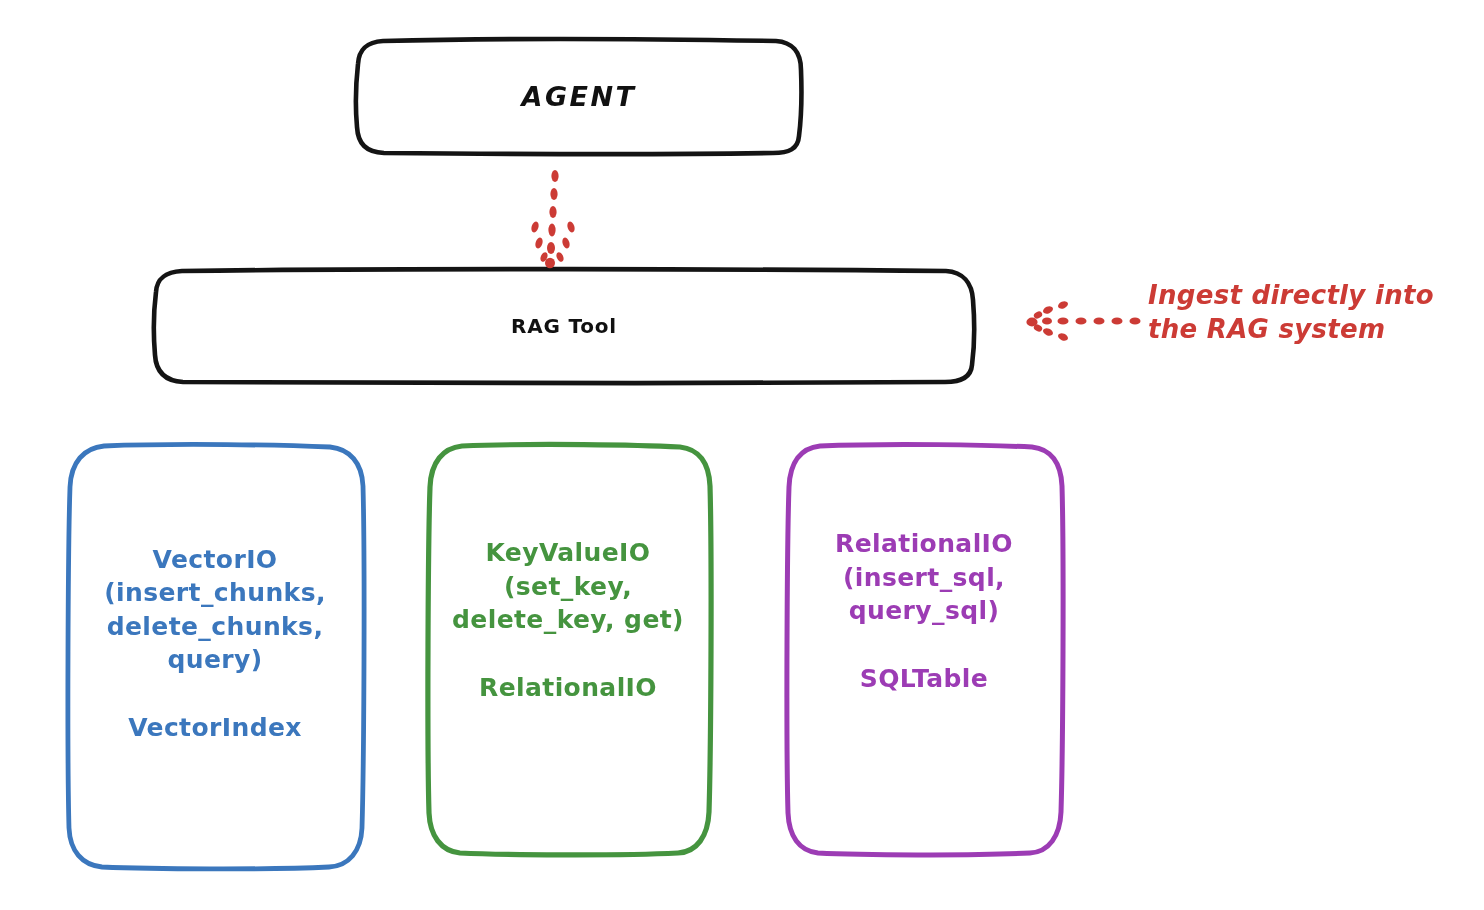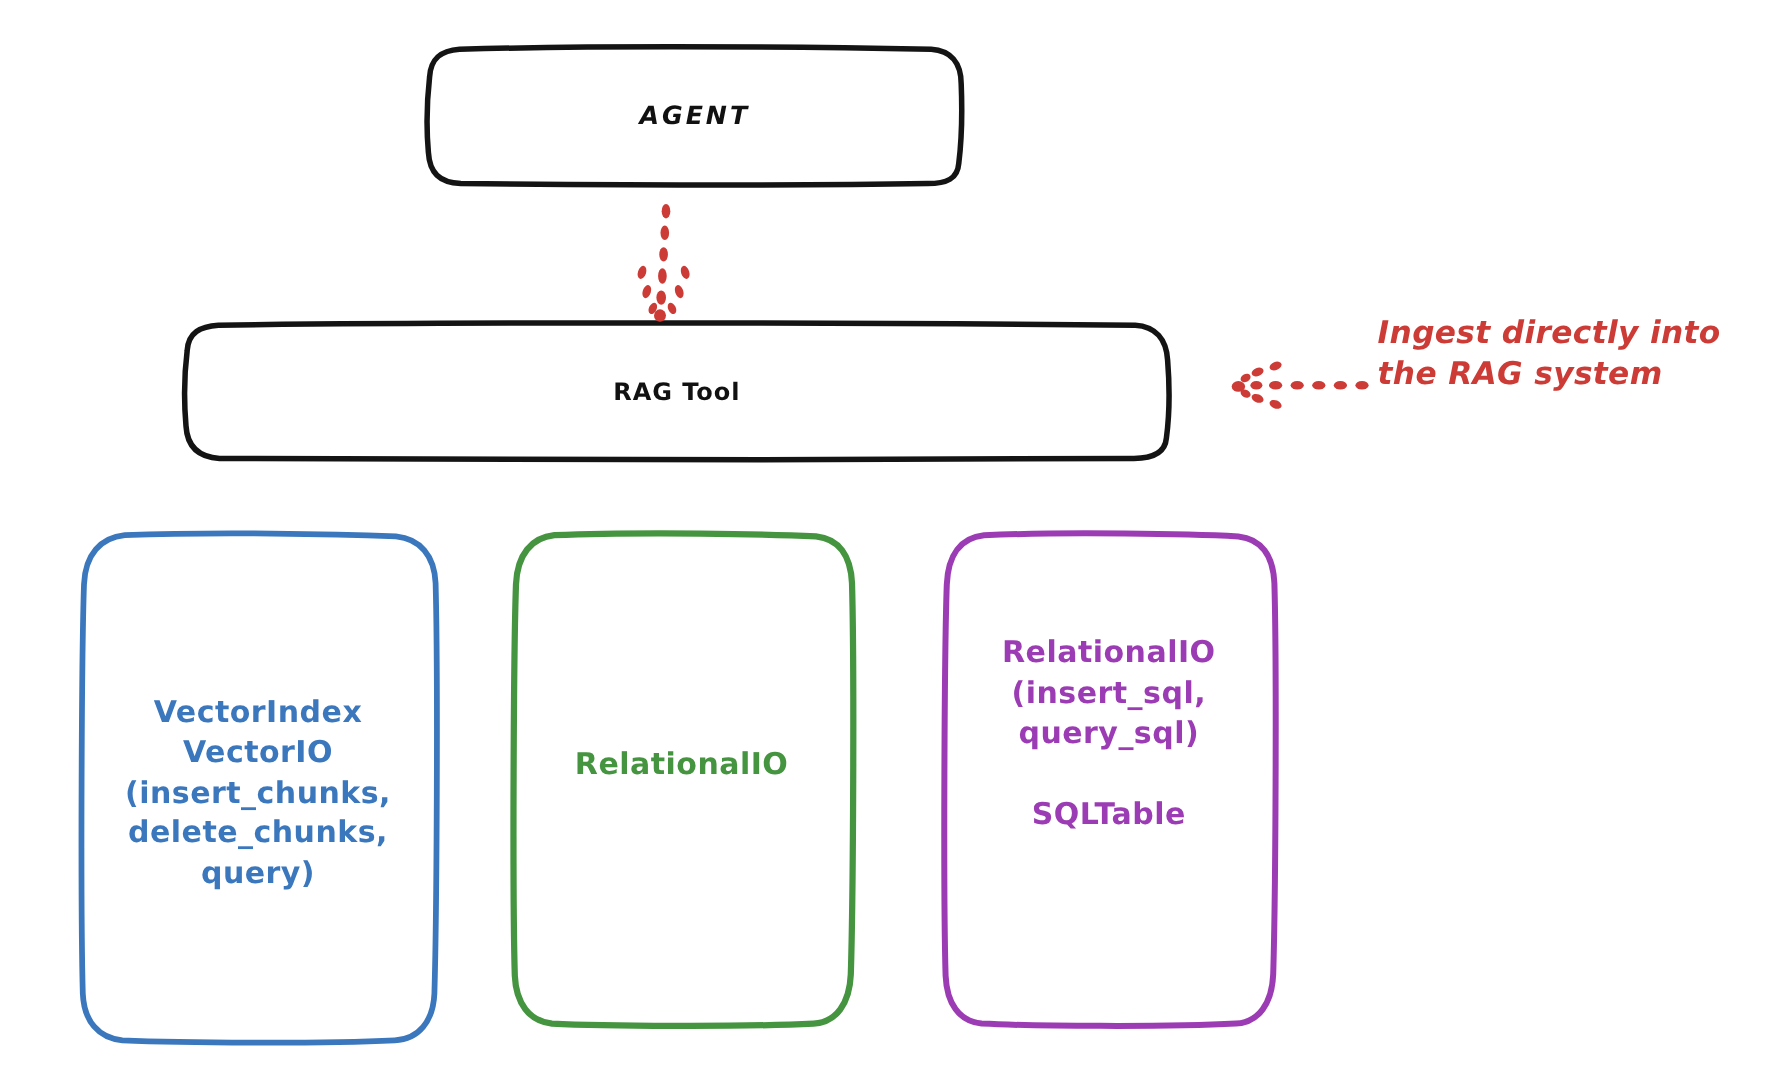--- a/index.html
+++ b/index.html
@@ -45,21 +45,21 @@
   #agent-node {
     left: 356px;
     top: 40px;
     width: 446px;
     height: 114px;
   }
   #agent-node .label {
     font-family: "DejaVu Sans", sans-serif;
     font-style: italic;
     font-weight: 700;
-    font-size: 21px;
+    font-size: 27px;
     letter-spacing: 2.5px;
     color: #111111;
   }
 
   
   #rag-node {
     left: 153px;
     top: 270px;
     width: 822px;
     height: 112px;
@@ -107,21 +107,21 @@
     width: 276px;
     height: 410px;
     padding-bottom: 78px;
   }
   #relational-node .label { color: #9c3cb4; }
 
   
   #annotation {
     position: absolute;
     left: 1148px;
-    top: 261px;
+    top: 278px;
     width: 330px;
     text-align: left;
   }
   #annotation .label {
     font-family: "DejaVu Sans", sans-serif;
     font-style: italic;
     font-weight: 600;
     font-size: 26px;
     line-height: 1.32;
     color: #cc3b35;
@@ -221,28 +221,31 @@
 
 <div class="node" id="agent-node">
   <div class="label">AGENT</div>
 </div>
 
 <div class="node" id="rag-node">
   <div class="label">RAG Tool</div>
 </div>
 
 <div class="node provider" id="vector-node">
-  <div class="label sub">VectorIndex</div>
   <div class="label">VectorIO
 (insert_chunks,
 delete_chunks,
 query)</div>
+  <div class="label sub">VectorIndex</div>
 </div>
 
 <div class="node provider" id="keyvalue-node">
+  <div class="label">KeyValueIO
+(set_key,
+delete_key, get)</div>
   <div class="label sub">RelationalIO</div>
 </div>
 
 <div class="node provider" id="relational-node">
   <div class="label">RelationalIO
 (insert_sql,
 query_sql)</div>
   <div class="label sub">SQLTable</div>
 </div>
 

